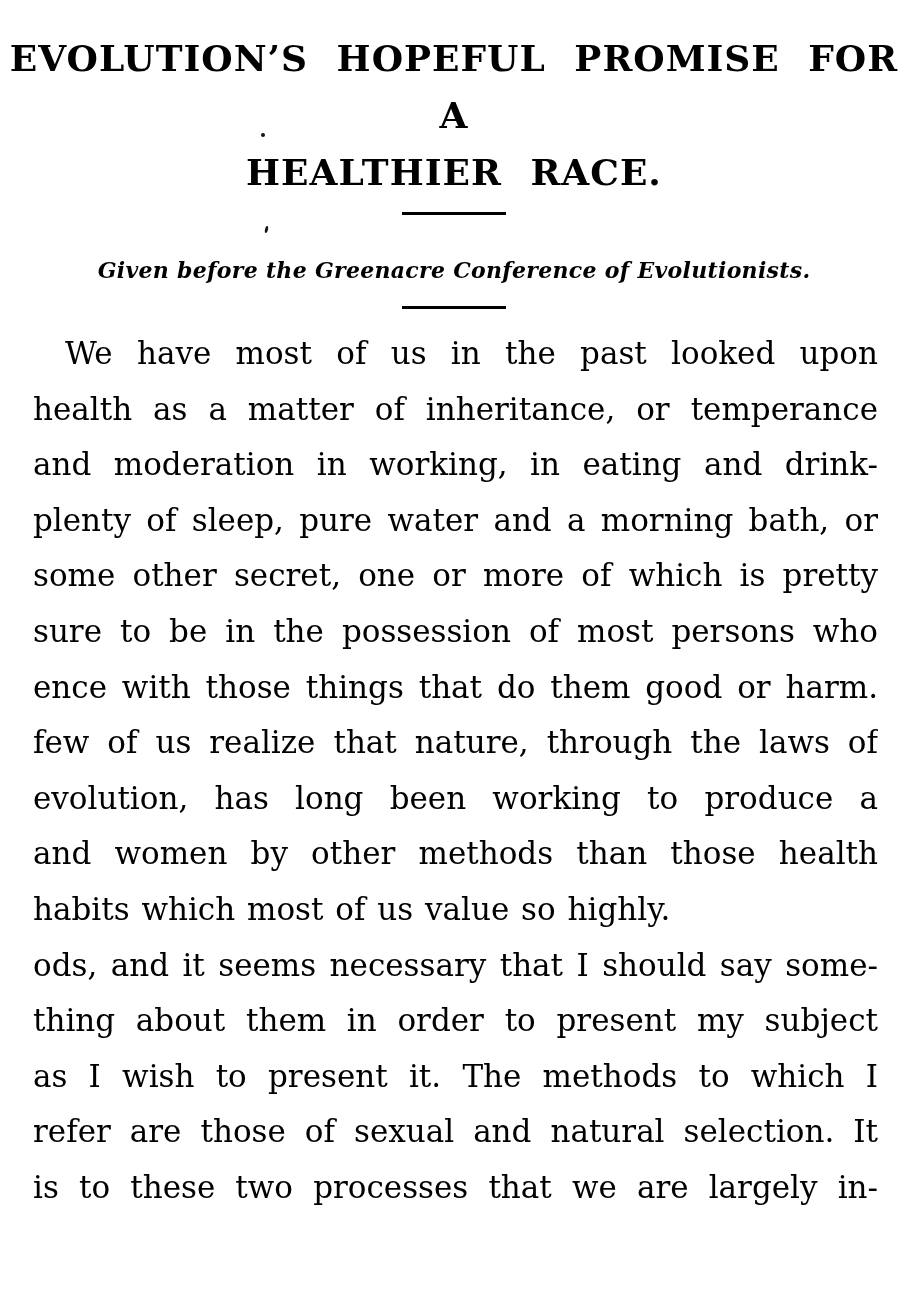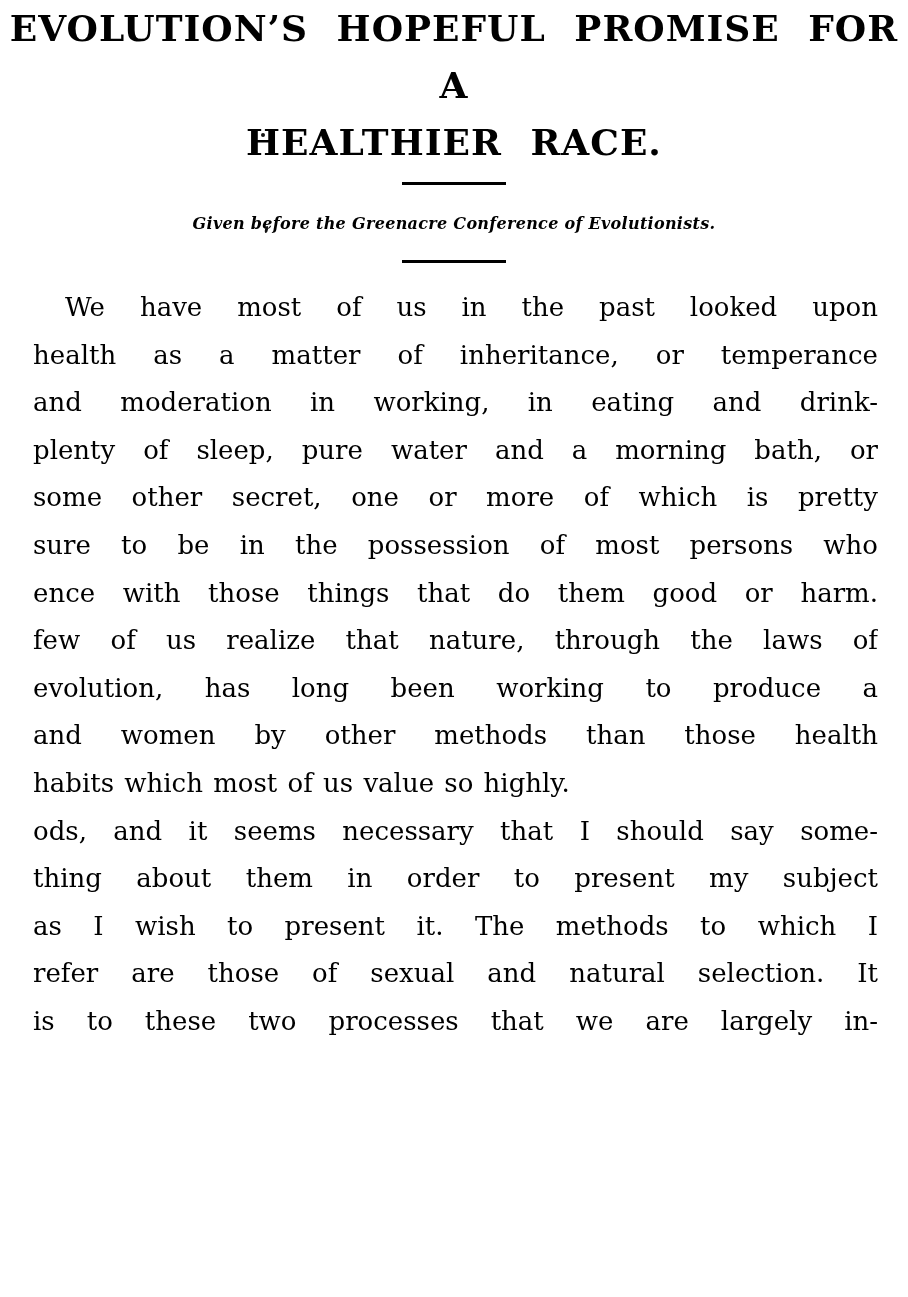--- a/index.html
+++ b/index.html
@@ -11,63 +11,65 @@
     position: relative;
     width: 908px;
     height: 1297px;
     margin: 0 auto;
     background: #ffffff;
     color: #000000;
     font-family: "DejaVu Serif", "Liberation Serif", serif;
     overflow: hidden;
   }
   .title {
+    padding-top: 30px;
     margin: 0;
     text-align: center;
     font-weight: bold;
     font-size: 36px;
     line-height: 57px;
     letter-spacing: 1px;
     word-spacing: 15px;
   }
   .title .title-line {
     display: block;
   }
   .rule {
     width: 104px;
     height: 3px;
     background: #000000;
   }
   .rule-top { margin: 11px auto 0 auto; }
   .rule-bottom { margin: 21px auto 0 auto; }
   .subtitle {
-    margin-top: 24px;
+    margin-top: 40px;
     text-align: center;
     font-style: italic;
     font-weight: bold;
-    font-size: 16px;
+    font-size: 22px;
     line-height: 30px;
     letter-spacing: 0.3px;
   }
   .body-text {
     margin: 21px 30px 0 33px;
     width: 845px;
   }
   .paragraph {
     margin: 0;
     padding: 0;
   }
   .line {
-    font-size: 26px;
+    font-size: 31px;
     line-height: 47.6px;
     text-align: justify;
     text-align-last: justify;
     word-spacing: 2px;
     white-space: nowrap;
     overflow: hidden;
+    margin-top: 8px;
   }
   .line.first {
     text-indent: 32px;
   }
   .line.flush {
     text-align-last: left;
   }
   .speck {
     position: absolute;
     background: #141414;

